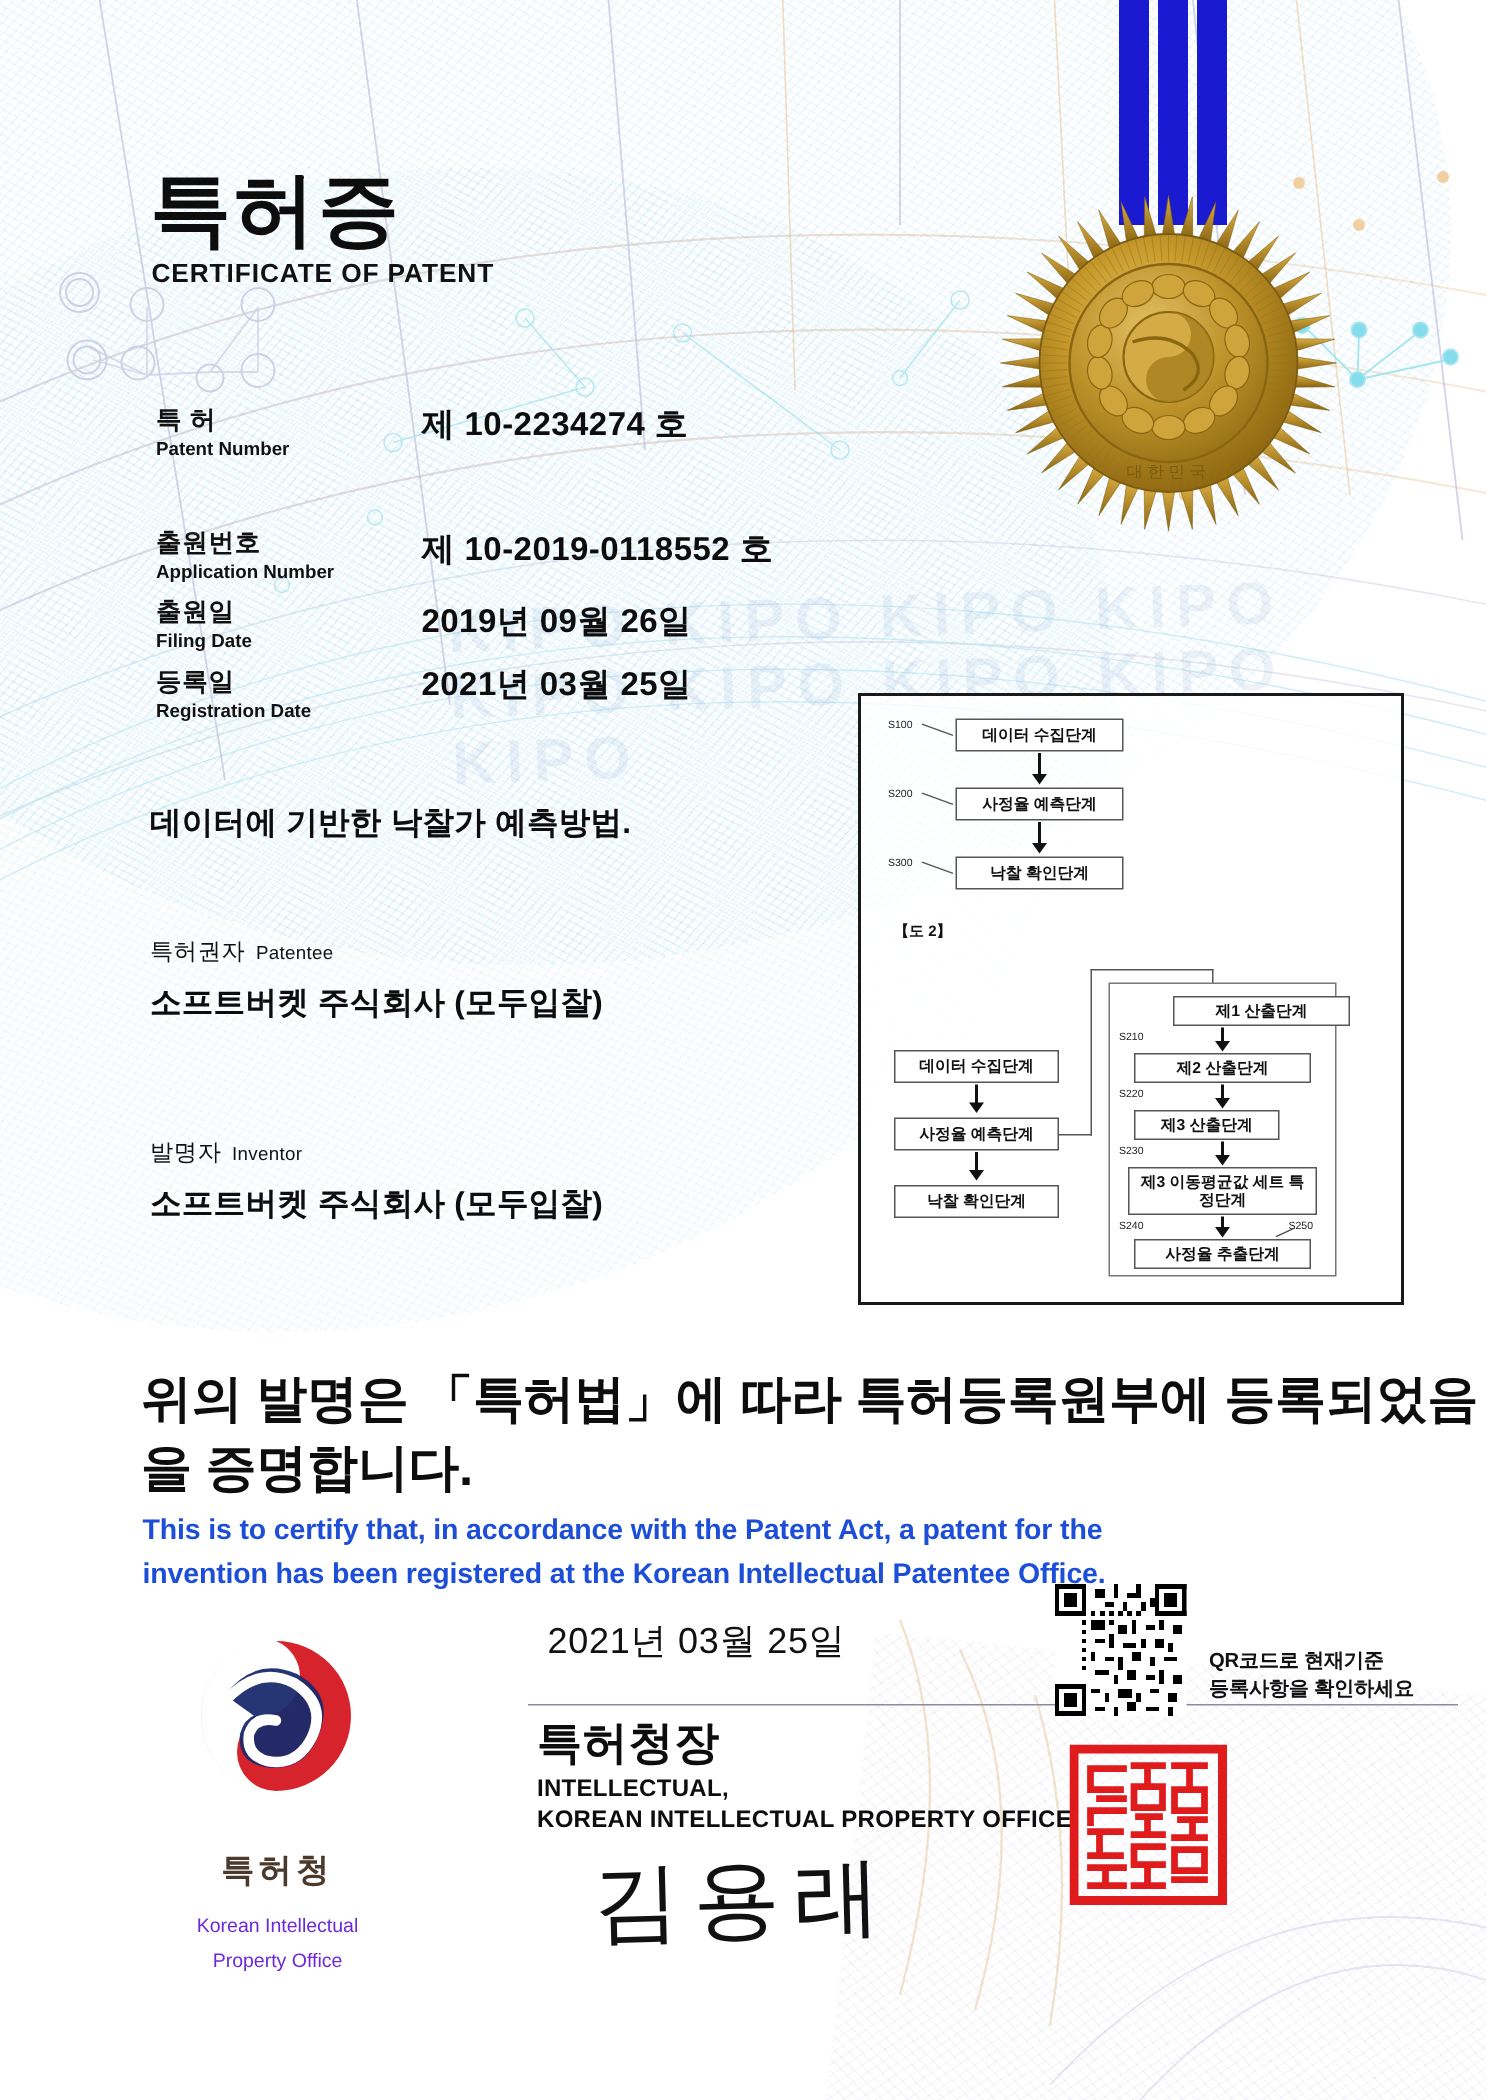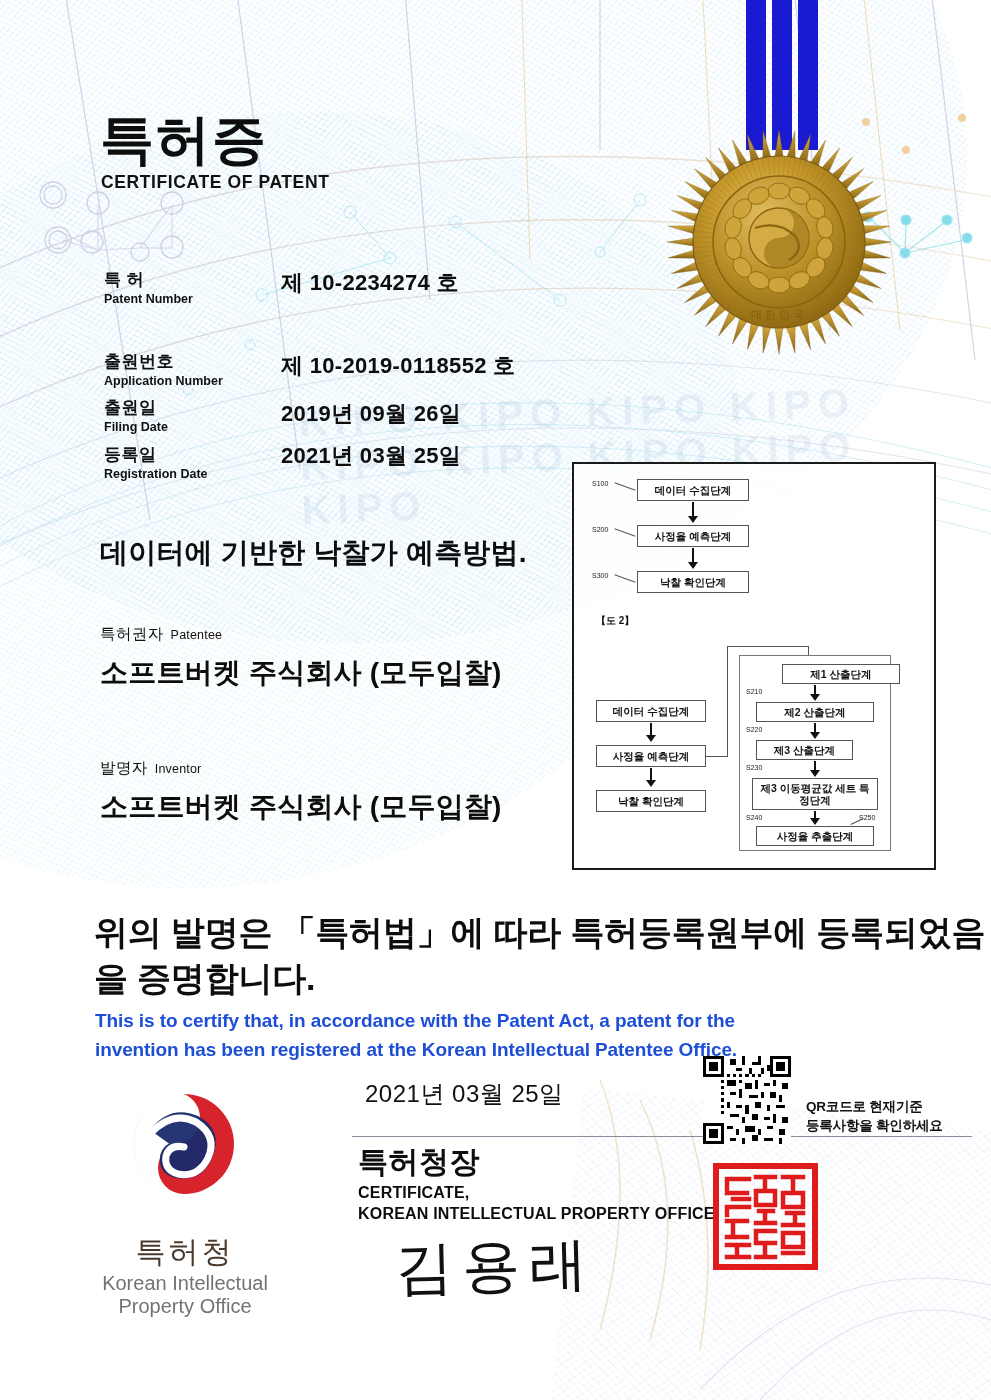--- a/index.html
+++ b/index.html
@@ -155,21 +155,21 @@
     color: #111;
     letter-spacing: 0.4px;
   }
   .sec .sec-head .en {
     font-size: 12.5px;
     margin-left: 7px;
     letter-spacing: 0.2px;
   }
   .sec .sec-val {
     margin-top: 9px;
-    font-size: 28px;
+    font-size: 21px;
     font-weight: bold;
     color: #0d0d0d;
     letter-spacing: 0.2px;
     text-align: right;
   }
 
   
   .diagram {
     position: absolute;
     left: 572px;
@@ -312,32 +312,32 @@
     width: 105px; height: 107px;
   }
 
   
   .kipo-logo { position: absolute; left: 120px; top: 1090px; width: 128px; height: 110px; }
   .kipo-name-ko {
     position: absolute;
     left: 122px; top: 1232px;
     width: 126px;
     text-align: center;
-    font-size: 30px;
-    font-weight: normal;
+    font-size: 22px;
+    font-weight: bold;
     color: #4b3a2c;
     letter-spacing: 3px;
   }
   .kipo-name-en {
     position: absolute;
     left: 76px; top: 1272px;
     width: 218px;
     text-align: center;
-    font-size: 20px;
-    color: #737373;
+    font-size: 13px;
+    color: #6d28d9;
     line-height: 23px;
   }
 </style>
 </head>
 <body>
 
 <div id="page">
 
   <div class="bg-layer">
     <div class="bg-wash-blue"></div>
@@ -772,21 +772,21 @@
   <div class="certify-ko">위의 발명은 「특허법」에 따라 특허등록원부에 등록되었음을 증명합니다.</div>
   <div class="certify-en">
     <div>This is to certify that, in accordance with the Patent Act, a patent for the</div>
     <div>invention has been registered at the Korean Intellectual Patentee Office.</div>
   </div>
 
   <div class="issue-date">2021년 03월 25일</div>
   <div class="hr-line"></div>
   <div class="commissioner-ko">특허청장</div>
   <div class="commissioner-en">
-    <div>CERTIFICATE,</div>
+    <div>INTELLECTUAL,</div>
     <div>KOREAN INTELLECTUAL PROPERTY OFFICE</div>
   </div>
   <div class="signature">김용래</div>
 
   <div class="qr-wrap">
     <svg width="88" height="88" viewBox="0 0 29 29" shape-rendering="crispEdges">
       <rect width="29" height="29" fill="#fff"></rect>
       <g fill="#000">
 
         <rect x="0" y="0" width="7" height="1"></rect>

